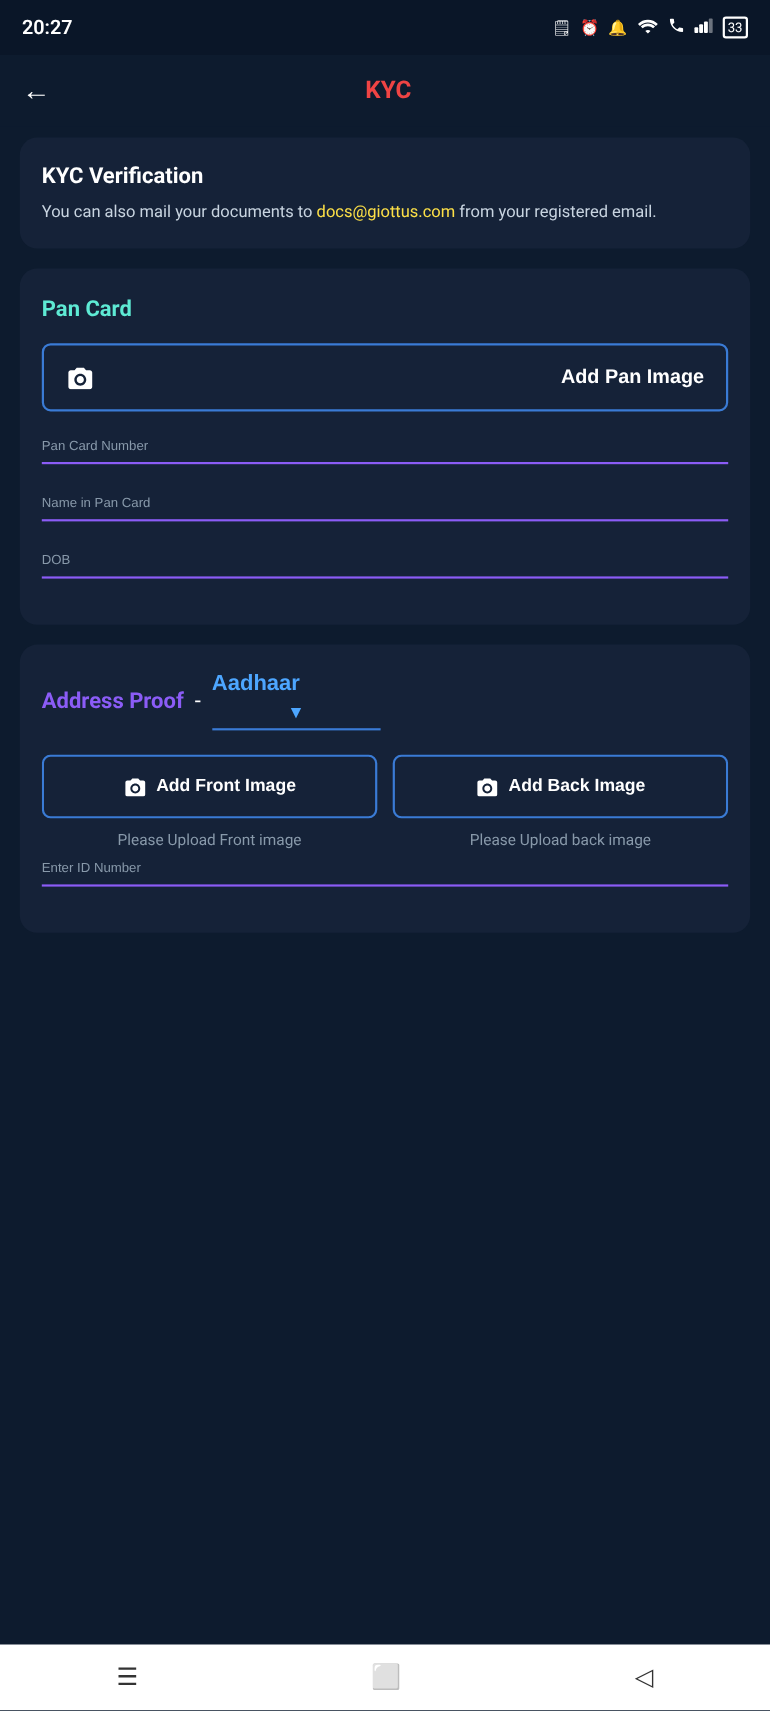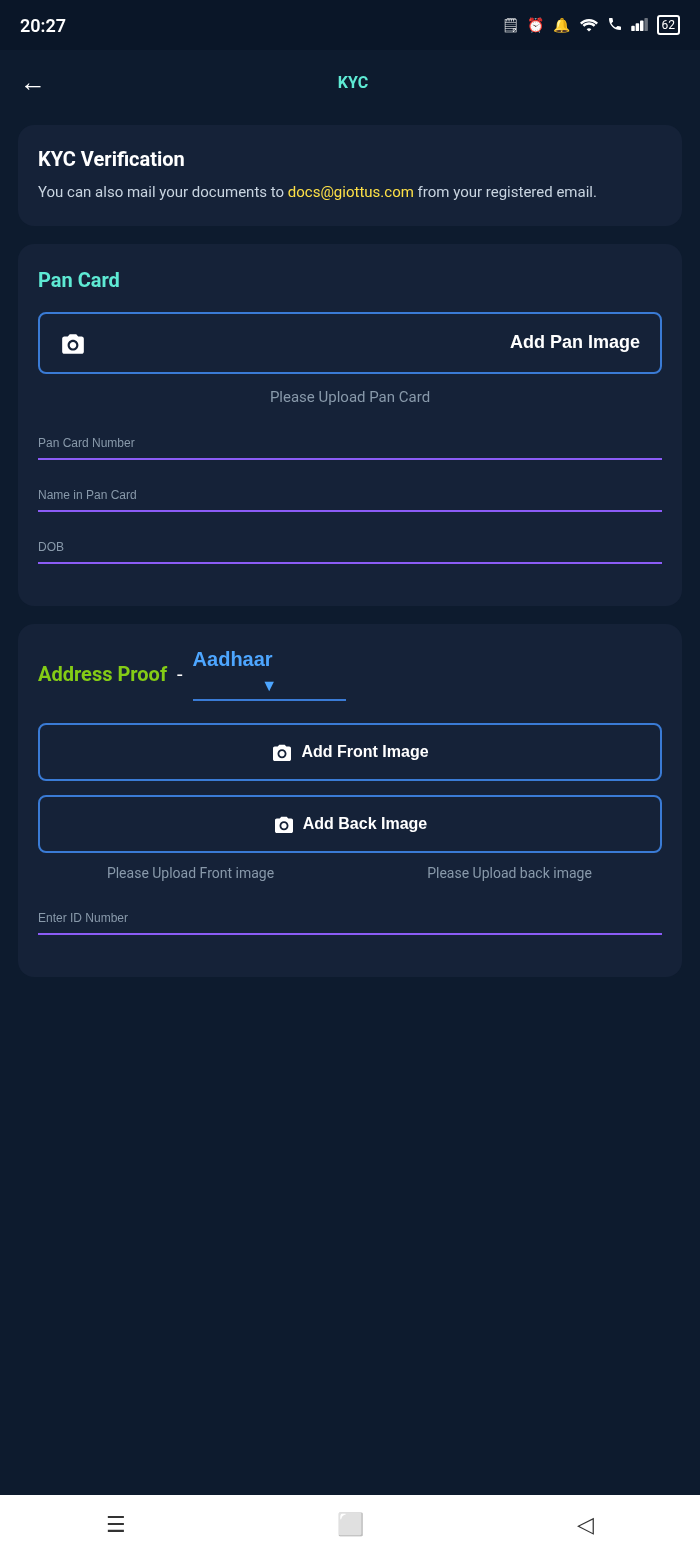--- a/index.html
+++ b/index.html
@@ -60,23 +60,23 @@
       background: none;
       border: none;
       color: #ffffff;
       font-size: 26px;
       cursor: pointer;
       padding: 5px 10px 5px 0;
     }
     .nav-title {
       flex: 1;
       text-align: center;
-      font-size: 16px;
+      font-size: 22px;
       font-weight: 700;
-      color: #5eead4;
+      color: #ef4444;
       margin-right: 30px;
     }
 
     
     .content {
       flex: 1;
       padding: 10px 18px 20px;
       display: flex;
       flex-direction: column;
       gap: 18px;
@@ -169,21 +169,21 @@
     
     .address-proof-header {
       display: flex;
       align-items: center;
       gap: 10px;
       margin-bottom: 22px;
     }
     .address-proof-title {
       font-size: 20px;
       font-weight: 700;
-      color: #84cc16;
+      color: #8b5cf6;
       text-align: center;
     }
     .address-proof-dash {
       font-size: 20px;
       color: #ffffff;
     }
     .address-proof-select-wrapper {
       display: flex;
       align-items: center;
       gap: 6px;
@@ -211,21 +211,20 @@
       color: #4da6ff;
       font-size: 16px;
     }
 
     
     .upload-row {
       display: flex;
       gap: 14px;
       margin-bottom: 12px;
       overflow: hidden;
-      flex-direction: column;
     }
     .upload-btn-half {
       flex: 1;
       background: transparent;
       border: 2px solid #3a7bd5;
       border-radius: 8px;
       padding: 18px 10px;
       color: #ffffff;
       font-size: 16px;
       font-weight: 600;
@@ -233,21 +232,20 @@
       display: flex;
       align-items: center;
       justify-content: center;
       gap: 8px;
       white-space: nowrap;
     }
 
     .upload-hints-row {
       display: flex;
       gap: 14px;
-      margin-bottom: 20px;
     }
     .upload-hint-half {
       flex: 1;
       text-align: center;
       font-size: 14px;
       color: #8899aa;
     }
 
     
     .bottom-nav {
@@ -292,21 +290,21 @@
       </svg>
     </span>
     <span class="status-icon">
       <svg width="18" height="14" viewBox="0 0 20 16" fill="white">
         <rect x="0" y="10" width="4" height="6" rx="1"></rect>
         <rect x="5" y="7" width="4" height="9" rx="1"></rect>
         <rect x="10" y="4" width="4" height="12" rx="1"></rect>
         <rect x="15" y="1" width="4" height="15" rx="1" opacity="0.4"></rect>
       </svg>
     </span>
-    <span class="status-icon battery-icon">62</span>
+    <span class="status-icon battery-icon">33</span>
   </div>
 </div>
 
 <div class="top-nav">
   <button class="back-btn">←</button>
   <span class="nav-title">KYC</span>
 </div>
 
 <div class="content">
 
@@ -320,21 +318,20 @@
   <div class="card">
     <div class="section-title">Pan Card</div>
 
     <button class="upload-btn">
       <svg class="camera-icon-svg" viewBox="0 0 24 20" xmlns="http://www.w3.org/2000/svg">
         <path d="M9 2L7.17 4H4C2.9 4 2 4.9 2 6v12c0 1.1.9 2 2 2h16c1.1 0 2-.9 2-2V6c0-1.1-.9-2-2-2h-3.17L15 2H9zm3 15c-2.76 0-5-2.24-5-5s2.24-5 5-5 5 2.24 5 5-2.24 5-5 5zm0-8c-1.65 0-3 1.35-3 3s1.35 3 3 3 3-1.35 3-3-1.35-3-3-3z"></path>
       </svg>
       <span>Add Pan Image</span>
     </button>
 
-    <div class="upload-hint">Please Upload Pan Card</div>
 
     <div class="input-group">
       <input class="input-field" type="text" placeholder="Pan Card Number" style="">
     </div>
 
     <div class="input-group">
       <input class="input-field" type="text" placeholder="Name in Pan Card" style="">
     </div>
 
     <div class="input-group">

